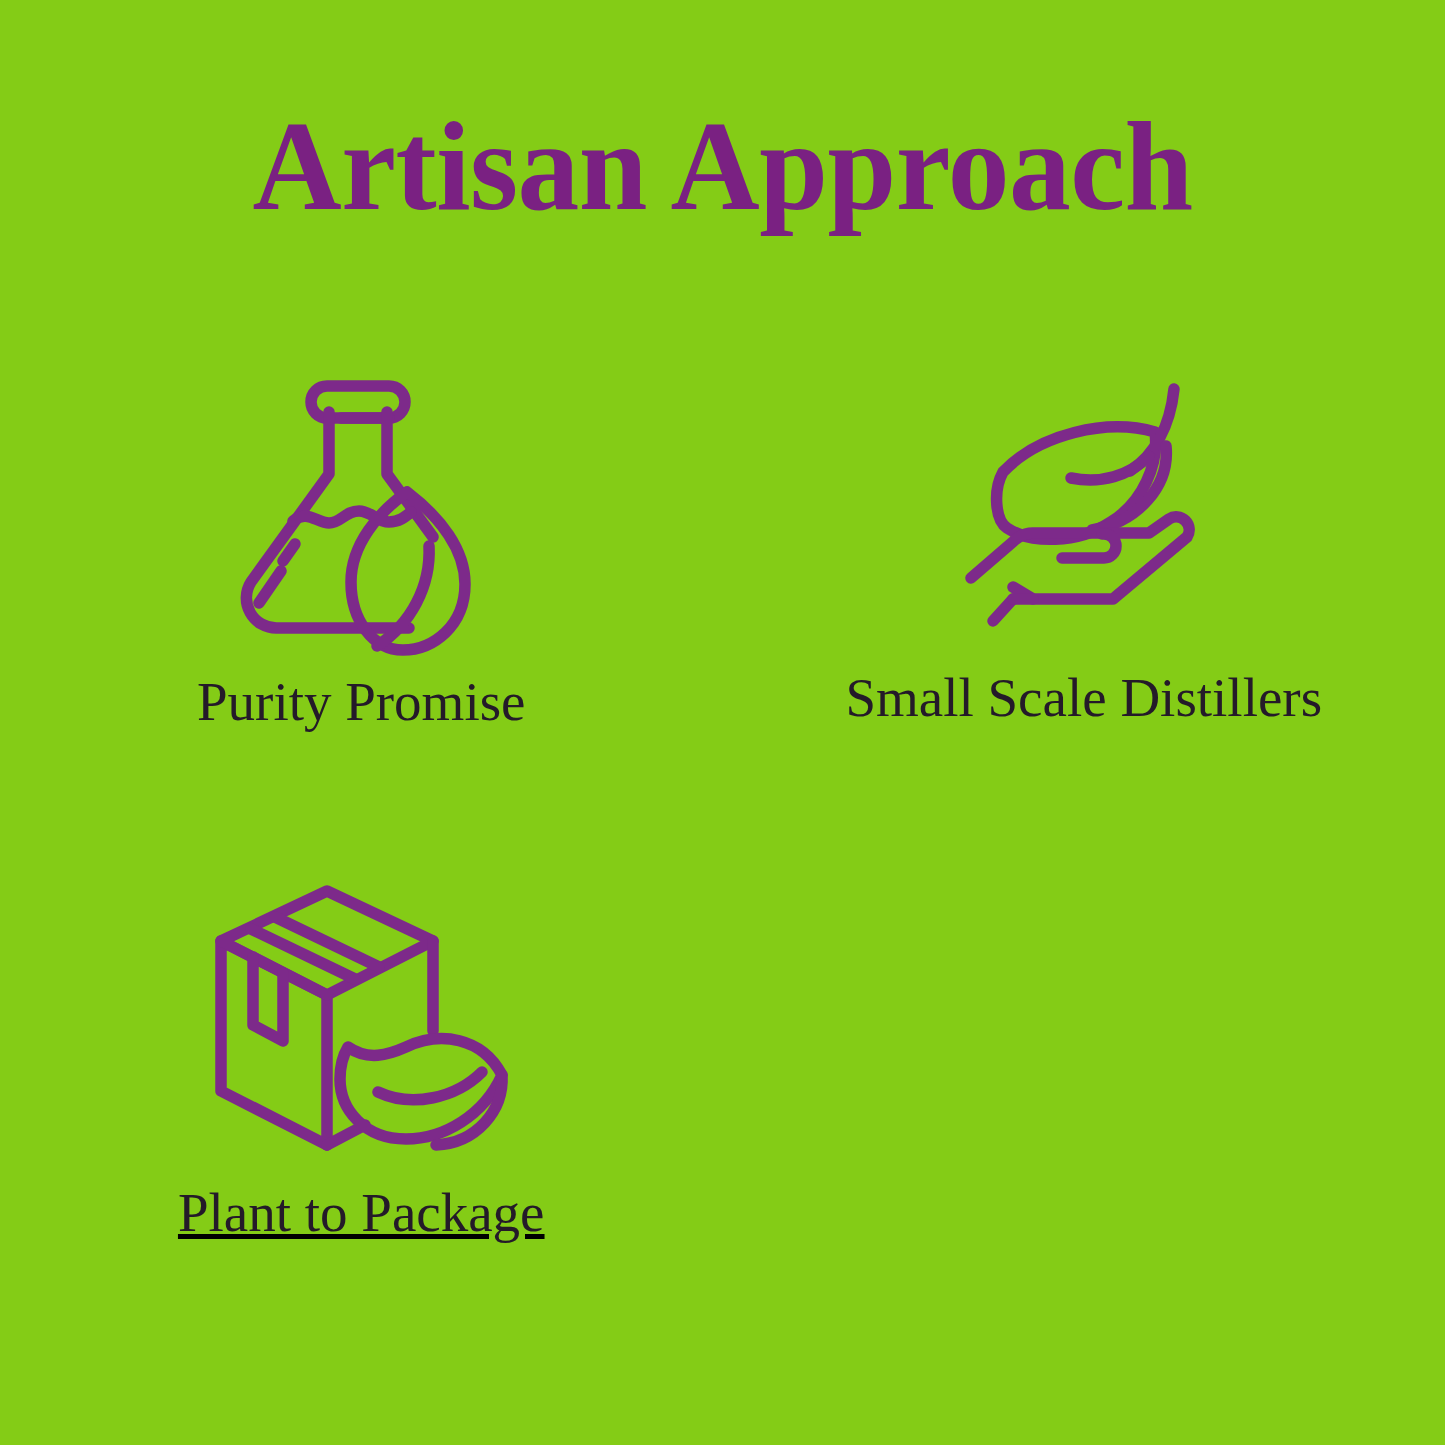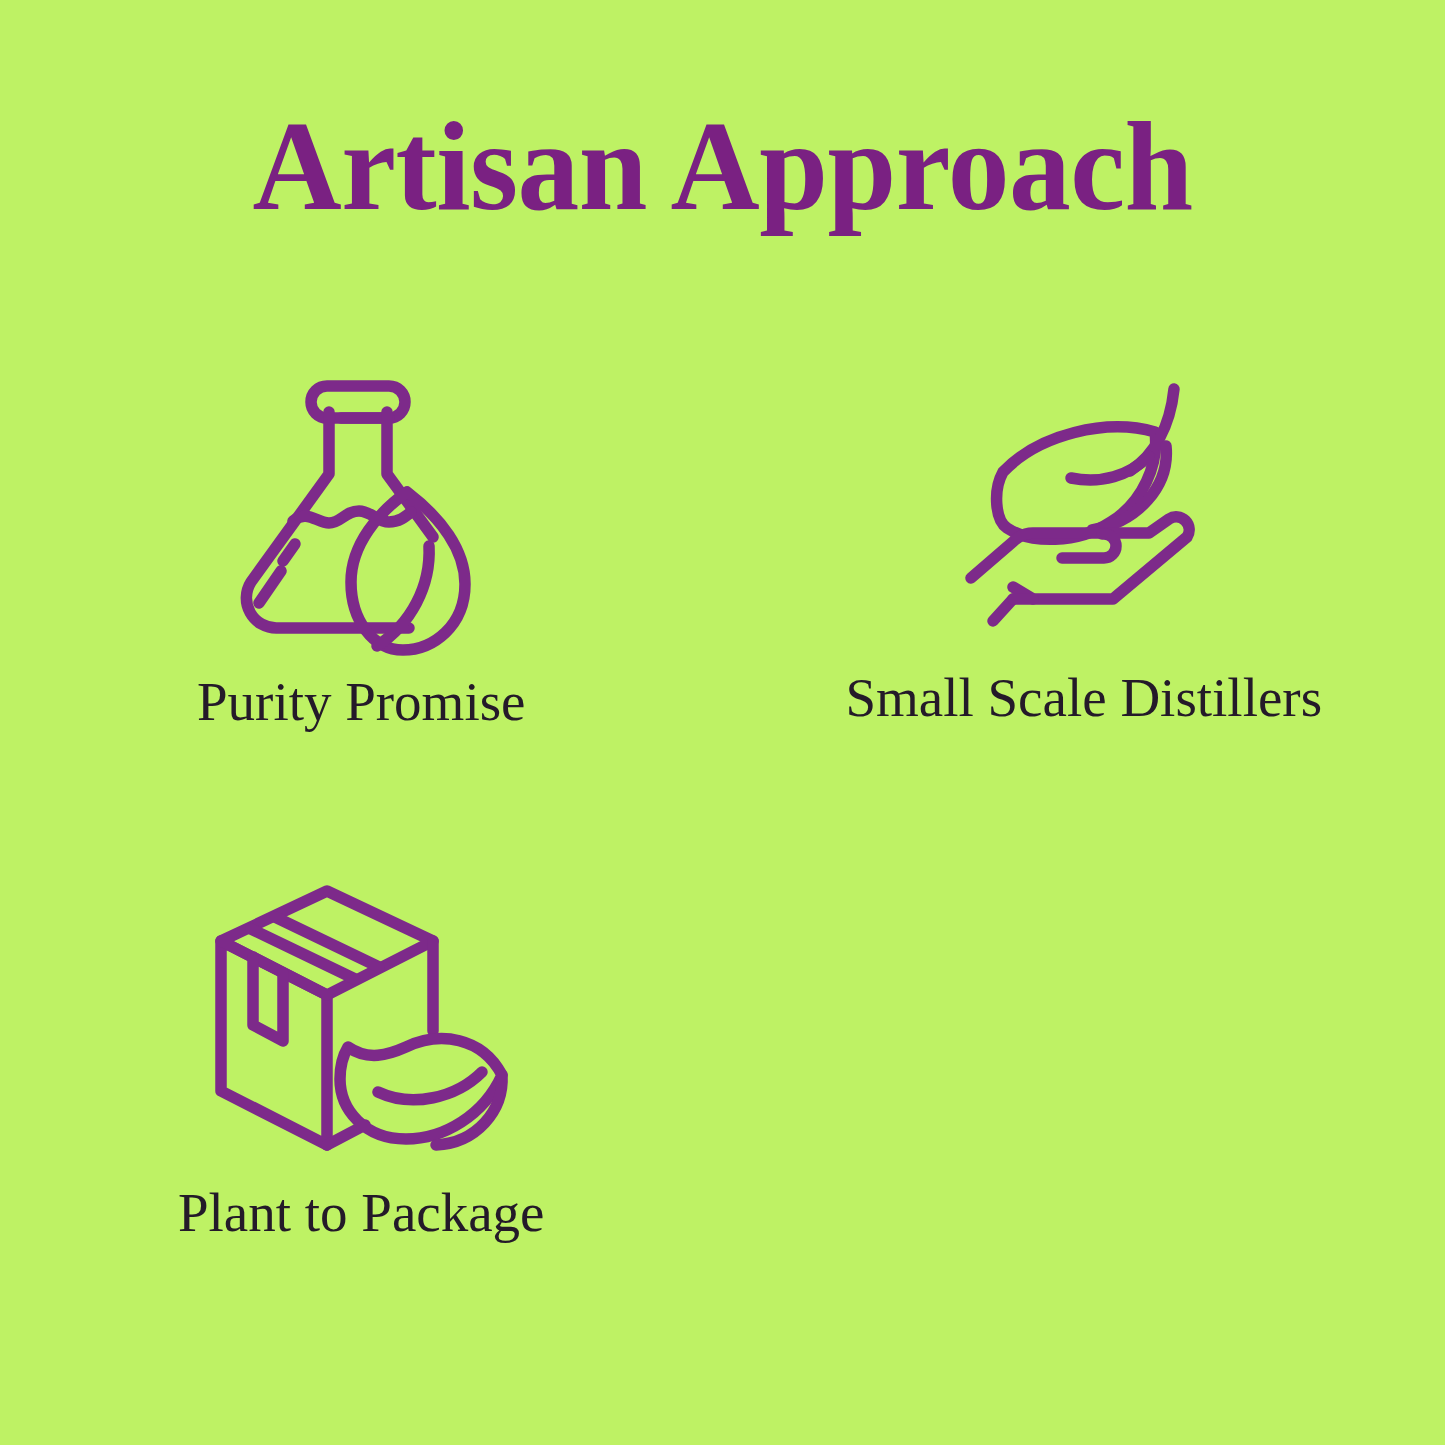--- a/index.html
+++ b/index.html
@@ -12,21 +12,21 @@
     height: 1445px;
     background: #f8f7f7;
     font-family: "Liberation Serif", "DejaVu Serif", serif;
     overflow: hidden;
   }
 
   .page {
     position: relative;
     width: 1445px;
     height: 1445px;
-    background: #bef264;
+    background: #84cc16;
     box-sizing: border-box;
   }
 
   
   .title-wrap {
     position: absolute;
     top: 104px;
     left: 0;
     width: 1445px;
     text-align: center;
@@ -61,21 +61,21 @@
   .cell {
     position: relative;
     display: flex;
     flex-direction: column;
     align-items: center;
     justify-content: flex-start;
   }
   .cell-tl { padding-top: 26px; }
   .cell-tr { padding-top: 26px; }
   .cell-bl { padding-top: 28px; }
-  .cell-br { padding-top: 18px; }
+  .cell-br { padding-top: 18px; text-decoration: underline; }
 
   .icon-box {
     width: 300px;
     height: 300px;
     display: flex;
     align-items: center;
     justify-content: center;
   }
   .icon-box.small { width: 270px; height: 280px; }
 

